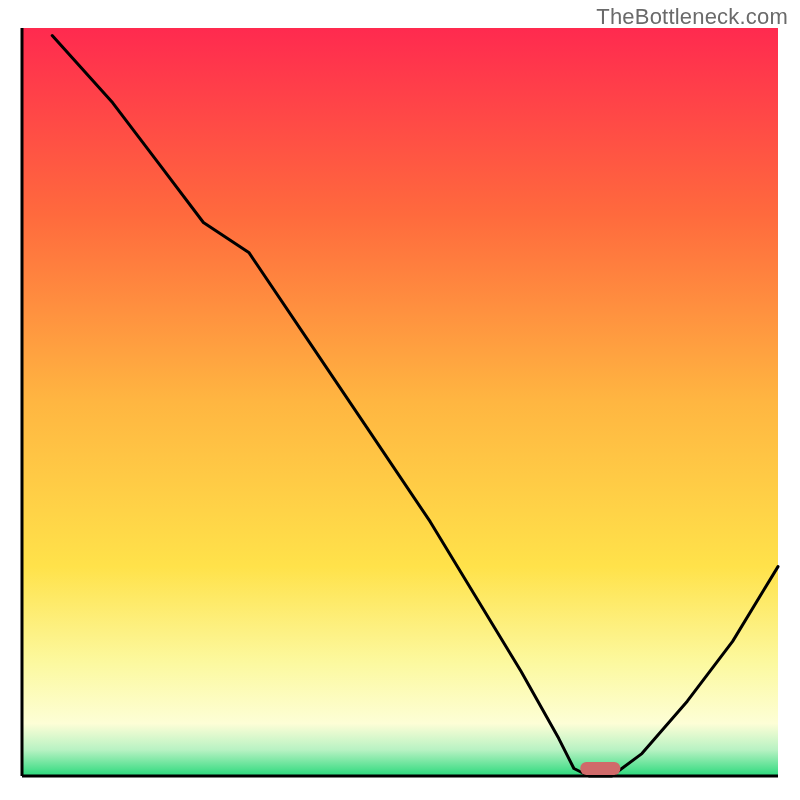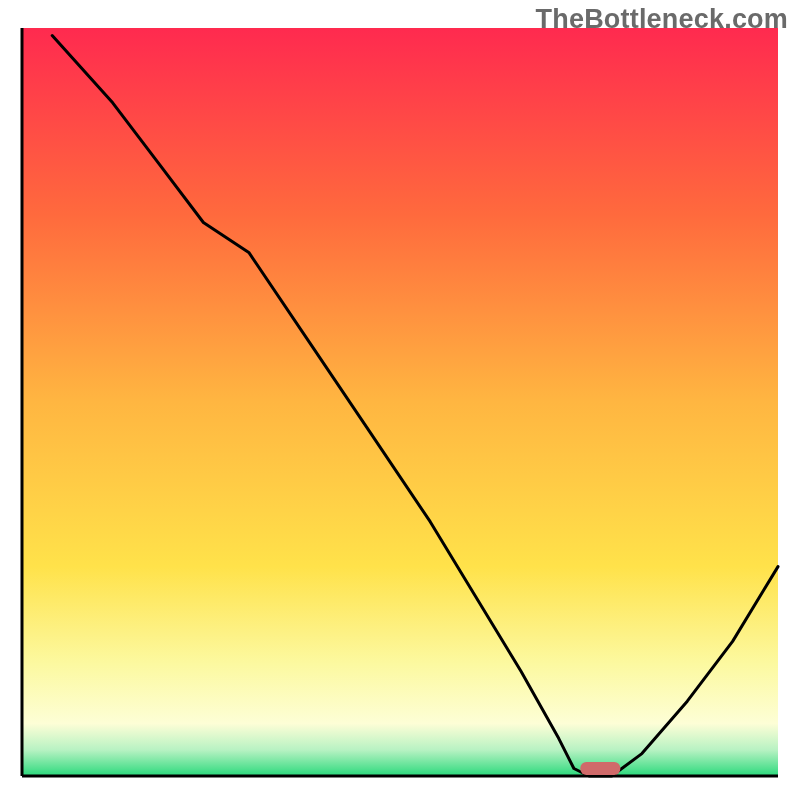--- a/index.html
+++ b/index.html
@@ -13,22 +13,22 @@
   }
   .chart-wrapper {
     position: relative;
     width: 800px;
     height: 800px;
   }
   .watermark {
     position: absolute;
     top: 4px;
     right: 12px;
-    font-size: 27px;
-    font-weight: 700;
+    font-size: 22px;
+    font-weight: 400;
     color: #6a6a6a;
     letter-spacing: 0.2px;
   }
   svg.plot {
     position: absolute;
     top: 0;
     left: 0;
   }
   .marker-pill {
     fill: #d06a6a;

